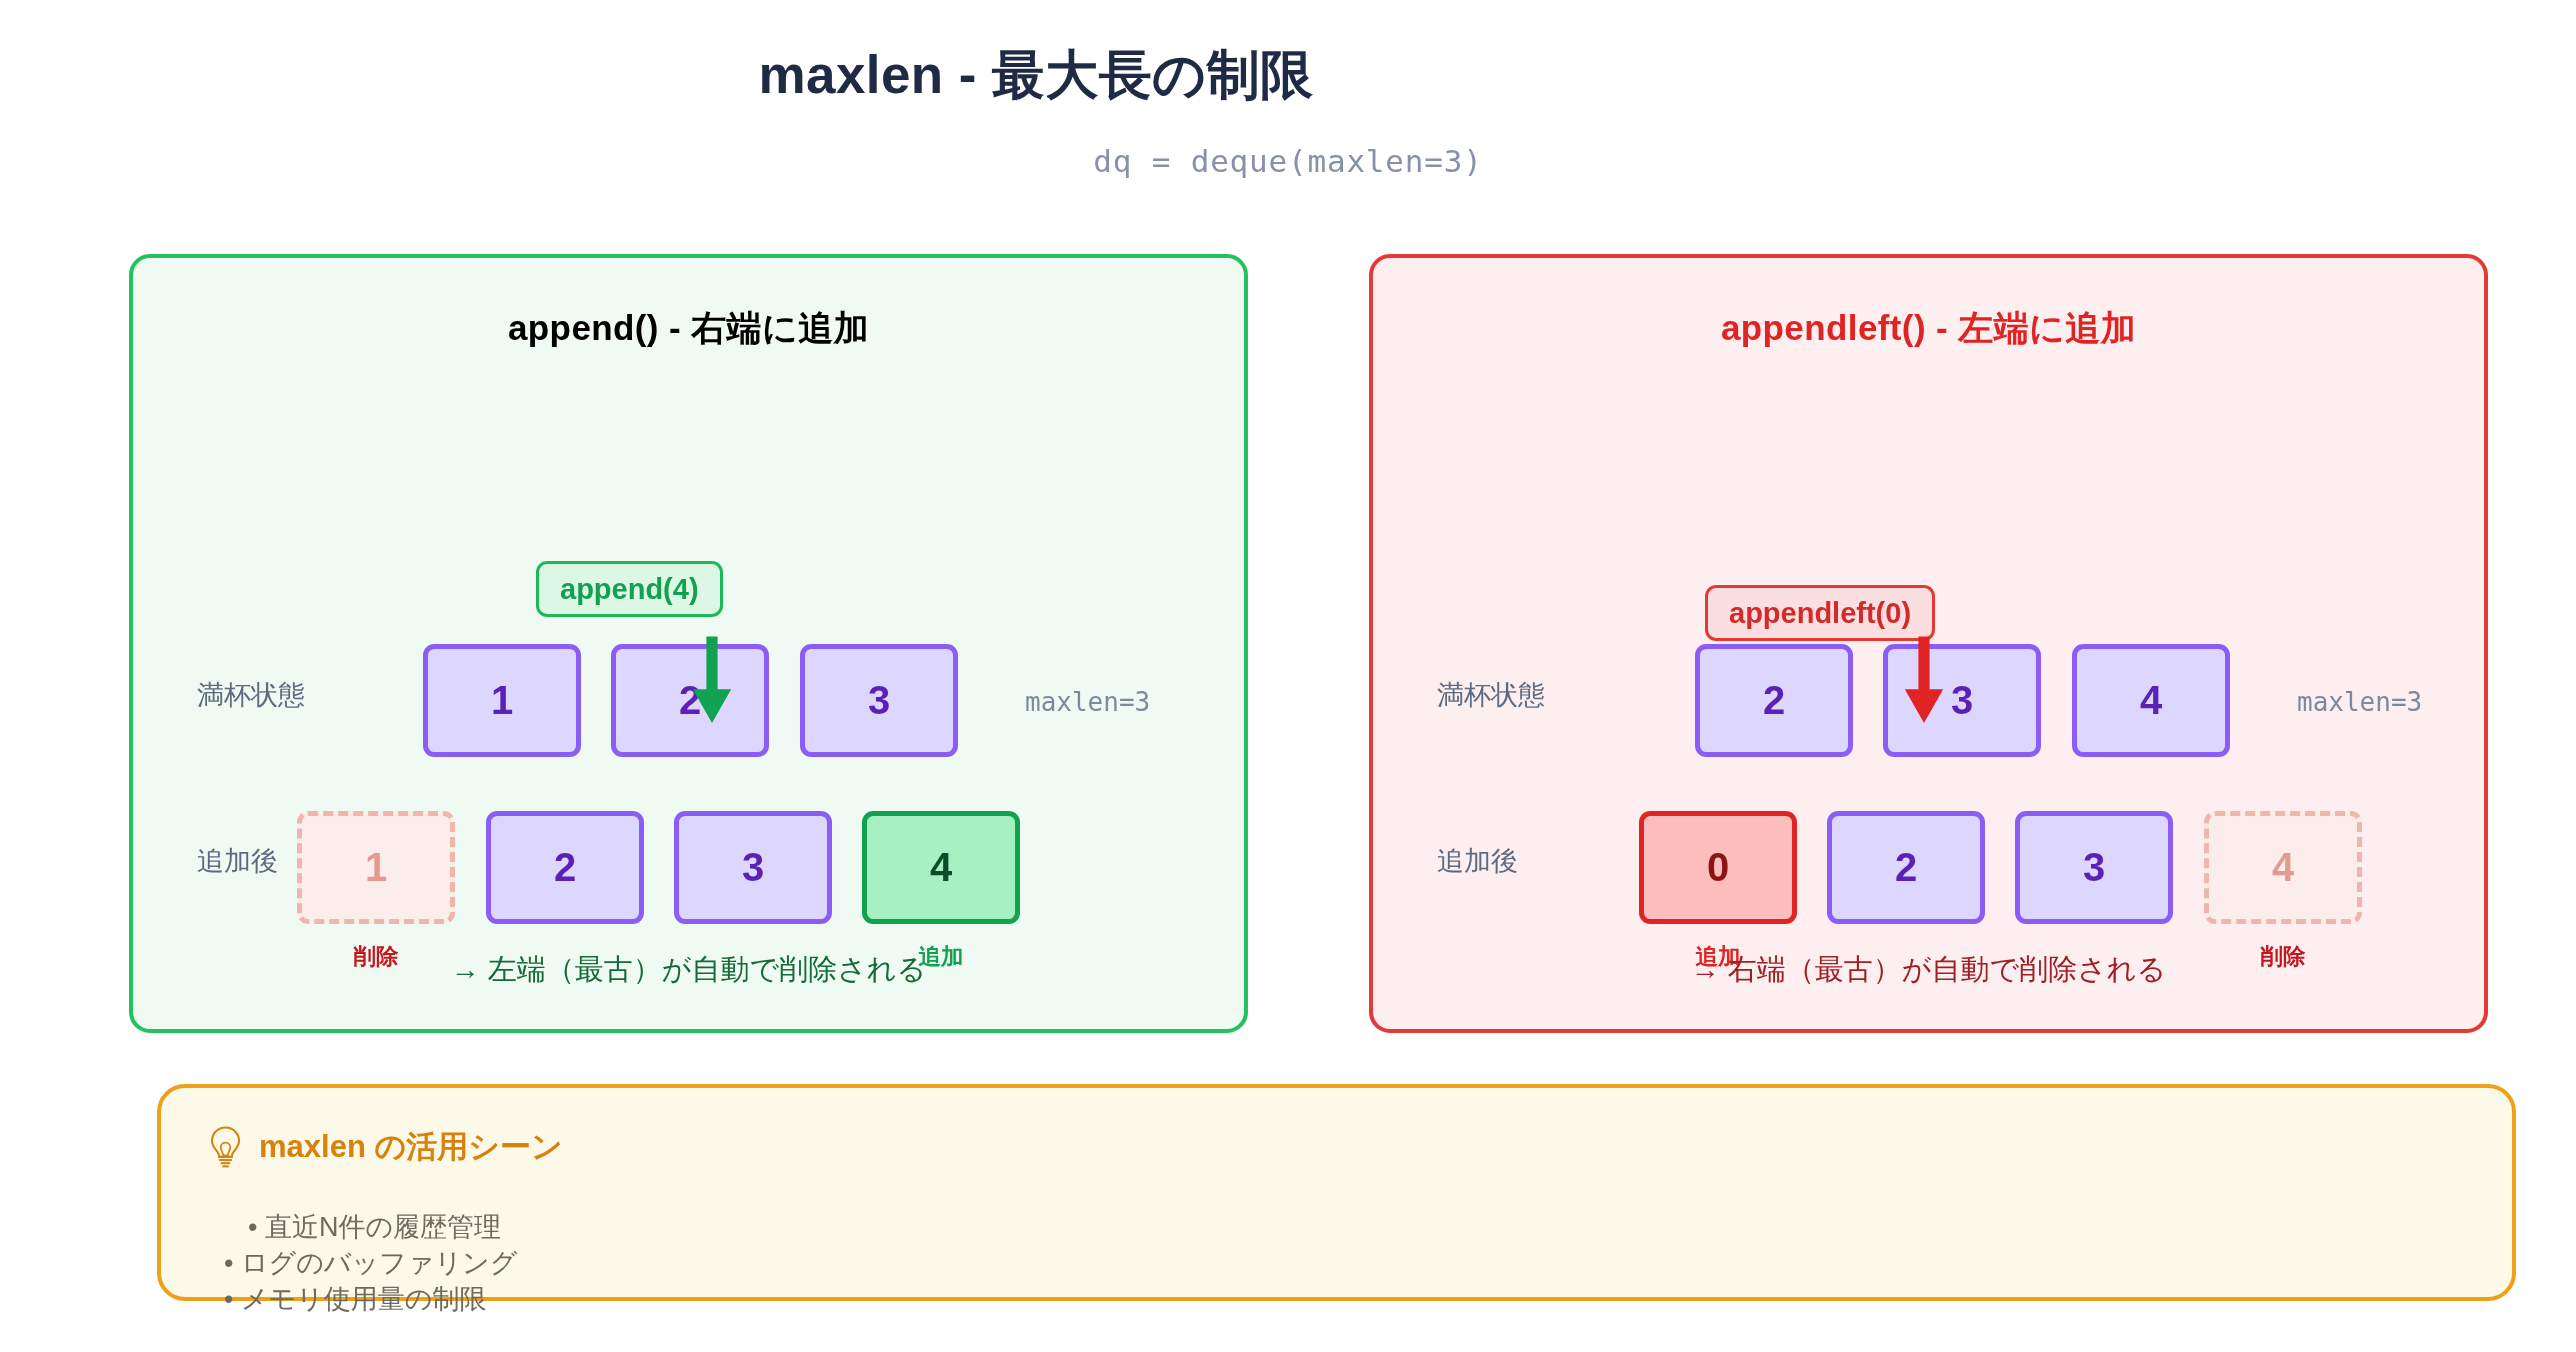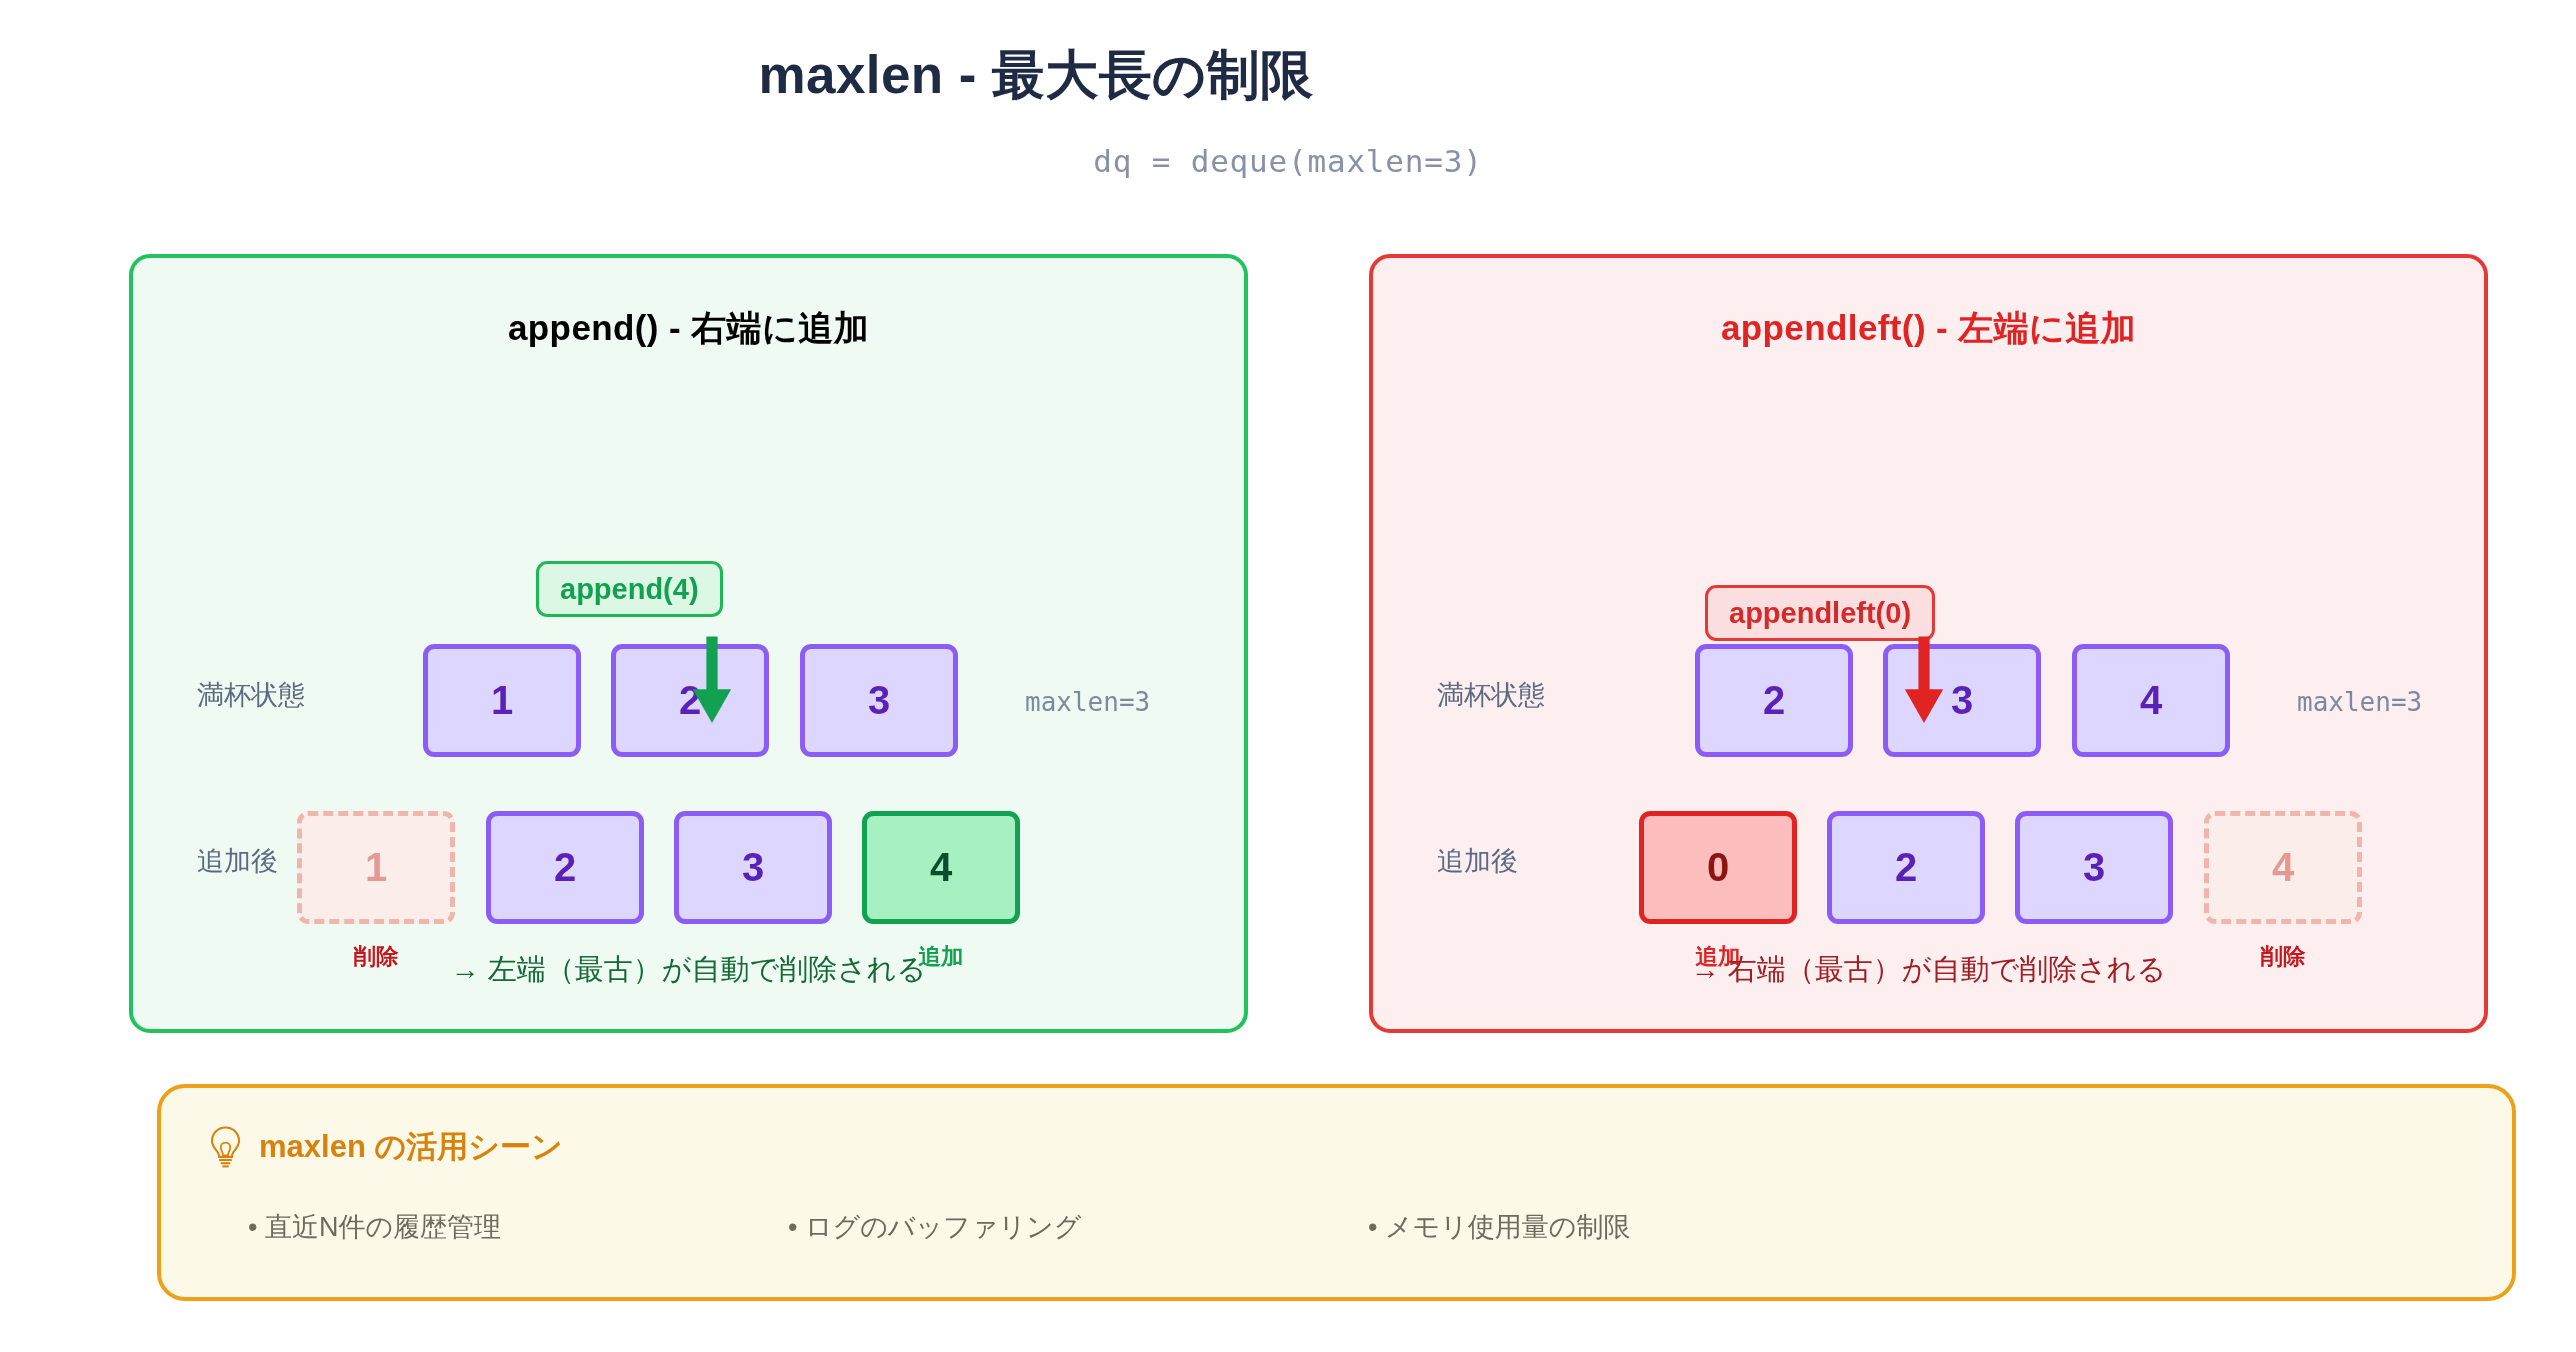--- a/index.html
+++ b/index.html
@@ -193,20 +193,21 @@
     font-size: 31px;
     font-weight: bold;
     color: #d8820e;
     white-space: nowrap;
   }
   .uc-items {
     position: absolute;
     left: 47px; top: 121px;
     width: 2270px;
     display: flex;
+    flex-direction: column;
   }
   .uc-item {
     font-size: 27px;
     color: #6d6a5e;
     white-space: nowrap;
   }
   .uc-item:nth-child(1) { width: 564px; padding-left: 40px; }
   .uc-item:nth-child(2) { width: 580px; padding-left: 16px; }
   .uc-item:nth-child(3) { width: 596px; padding-left: 16px; }
   .uc-item:nth-child(4) { width: 531px; padding-left: 40px; }

